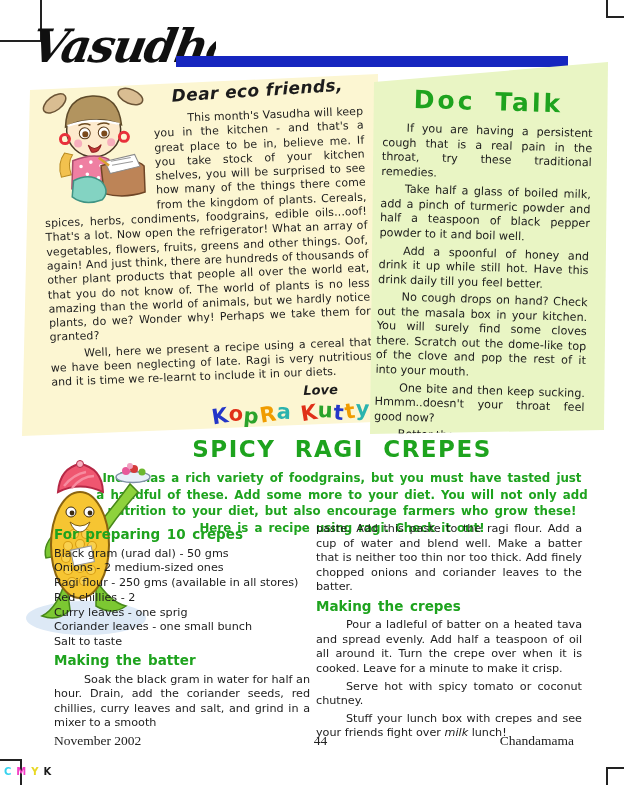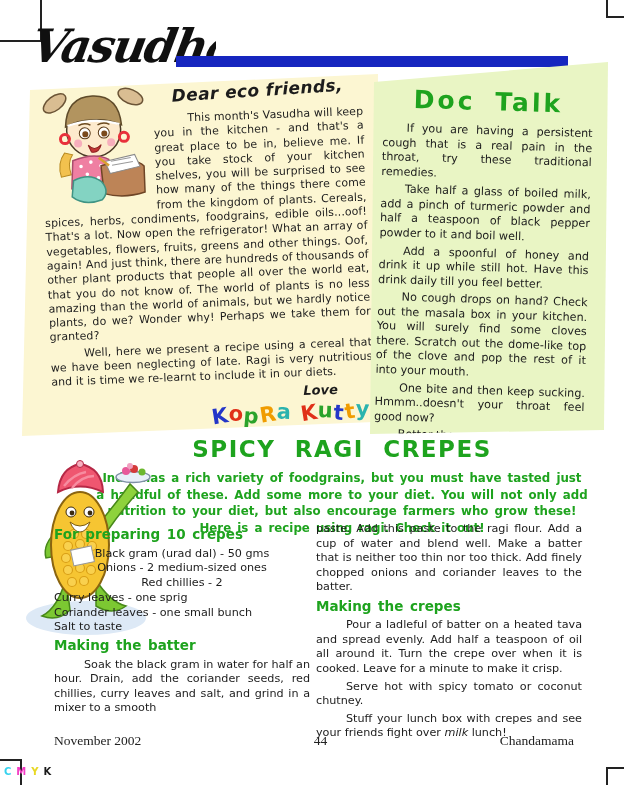--- a/index.html
+++ b/index.html
@@ -72,21 +72,21 @@
 
   .col{position:absolute; font-size:11.2px; line-height:1.3;}
   #col-left{left:54px; top:524px; width:256px;}
   #col-right{left:316px; top:522px; width:266px;}
   .sub-heading{
     color:var(--accent,#1ea31e); font-weight:bold; font-size:13.5px;
     margin:2px 0 3px 0; word-spacing:2px;
   }
   .sub-heading.right-aligned{text-align:left; padding-right:2px;}
   .ingredients div{white-space:nowrap; line-height:1.32;}
-  .ingredients div:nth-child(-n+3){text-align:center;}
+  .ingredients div:nth-child(-n+3){text-align:left;}
   .col p{margin:0 0 3px 0; text-align:justify;}
   .col p.indent{text-indent:30px;}
   .col p.noindent{text-indent:0;}
   .em{font-style:italic;}
 
   
   #footer{
     position:absolute; left:0; right:0; top:733px; display:flex;
     justify-content:space-between; padding:0 50px 0 54px;
     font-family:"Liberation Serif", serif; font-size:13.5px; color:#222;
@@ -216,20 +216,21 @@
     <path d="M48 36 Q58 24 70 22 M56 38 Q66 26 78 26" fill="none" stroke="#f78ca0" stroke-width="2.5"></path>
     <circle cx="64" cy="14" r="3.5" fill="#f7b0c0" stroke="#b62846"></circle>
     <rect x="56" y="98" width="21" height="16" fill="#ffffff" stroke="#999999" transform="rotate(-12 66 106)"></rect>
   </svg>
 
   <div class="col" id="col-left">
     <div class="sub-heading right-aligned">For preparing 10 crepes</div>
     <div class="ingredients">
         <div>Black gram (urad dal) - 50 gms</div>
         <div>Onions - 2 medium-sized ones</div>
+        <div>Ragi flour - 250 gms (available in all stores)</div>
         <div>Red chillies - 2</div>
         <div>Curry leaves - one sprig</div>
         <div>Coriander leaves - one small bunch</div>
         <div>Salt to taste</div>
       </div>
     <div class="sub-heading">Making the batter</div>
     <p class="indent">Soak the black gram in water for half an hour. Drain, add the coriander seeds, red chillies, curry leaves and salt, and grind in a mixer to a smooth</p>
   </div>
 
   <div class="col" id="col-right">

